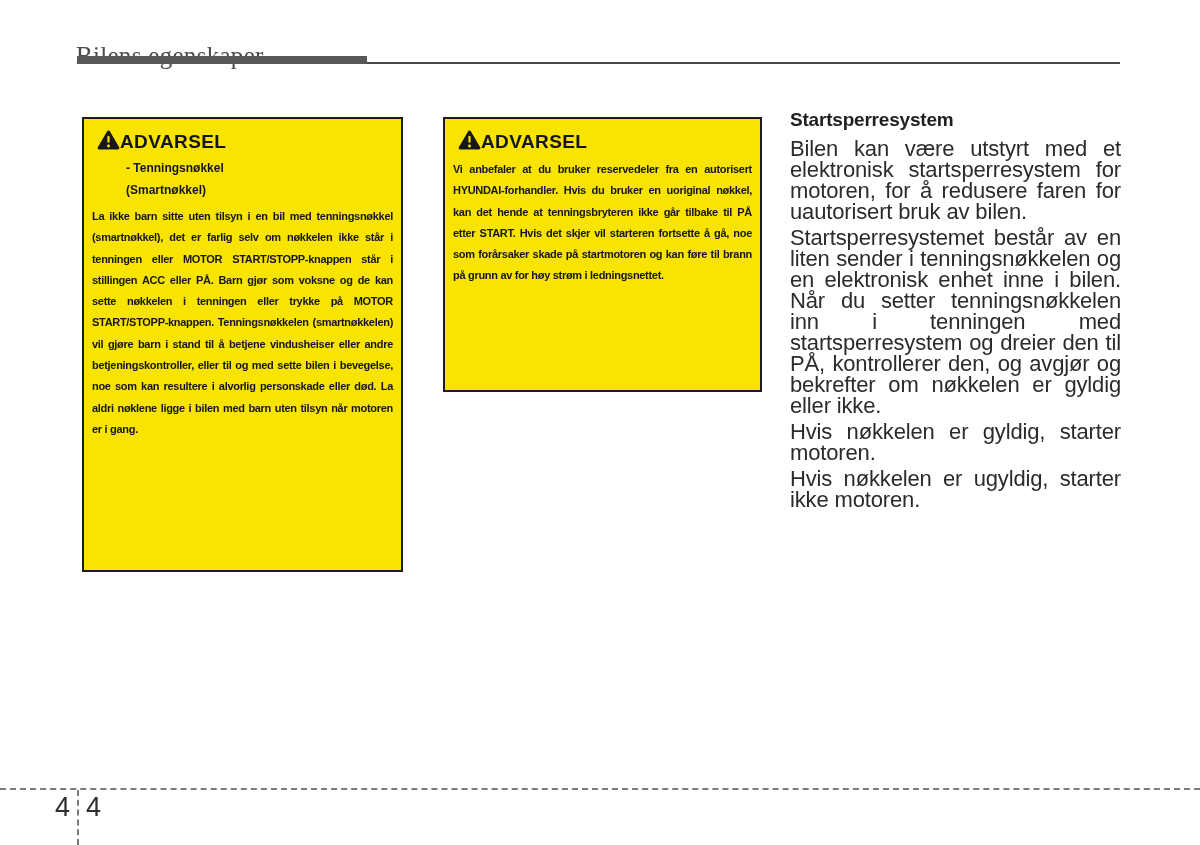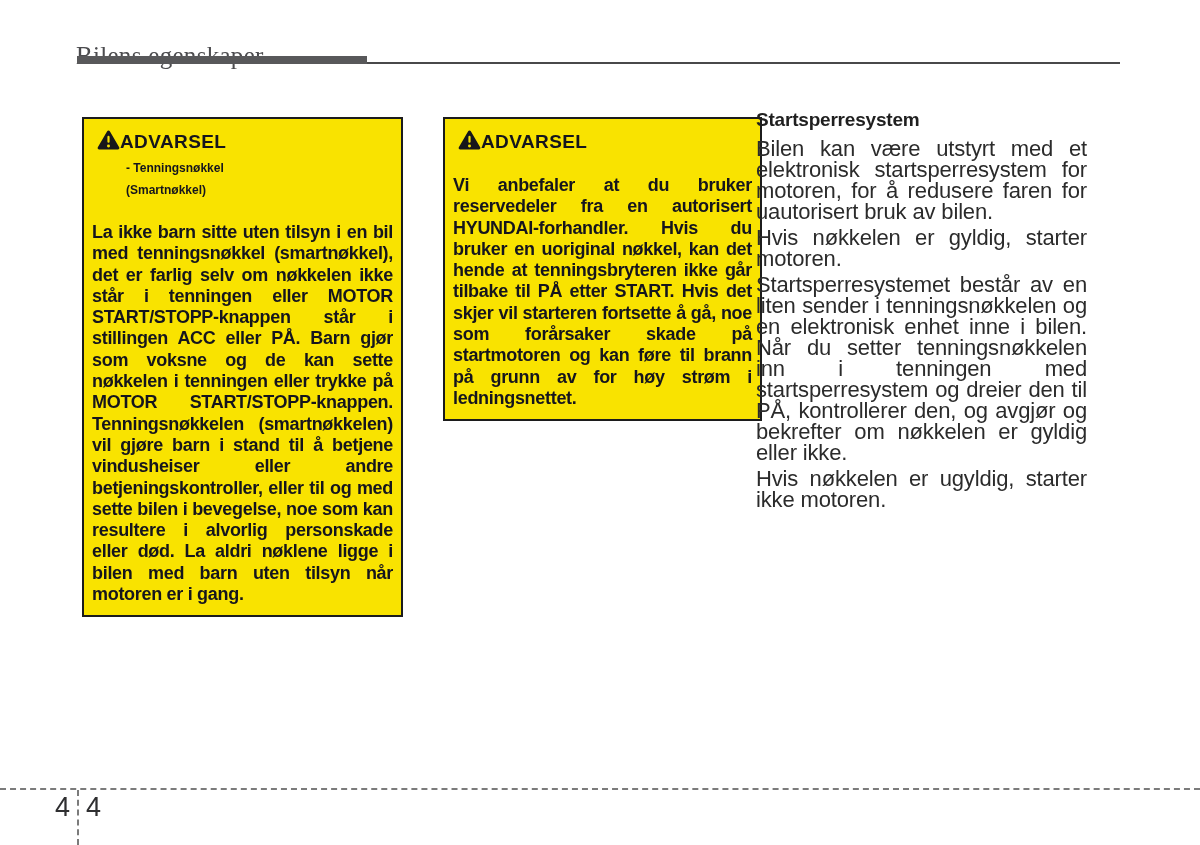--- a/index.html
+++ b/index.html
@@ -59,30 +59,30 @@
     letter-spacing:0.4px;
     color:var(--warning_text);
   }
   .warn-subtitle{
     margin-left:34px;
     font-size:12px;font-weight:700;
     line-height:22px;
     color:var(--warning_text);
   }
   .warn-body{
-    margin-top:21px;
-    font-size:18px;font-weight:700;
+    margin-top:5px;
+    font-size:11px;font-weight:700;
     line-height:21.3px;
     letter-spacing:-0.3px;
     text-align:justify;
     color:var(--warning_text);
   }
   
   .section{
-    position:absolute;left:756px;top:109px;width:331px;
+    position:absolute;left:790px;top:109px;width:331px;
   }
   .section-title{
     font-size:19px;font-weight:700;
     color:#1f1f1f;
     margin-bottom:7px;
     letter-spacing:-0.2px;
   }
   .section p{
     font-size:22px;font-weight:400;
     line-height:21px;
@@ -143,22 +143,22 @@
         </svg>
       </span>
       <span class="warn-title">ADVARSEL</span>
     </div>
     <div class="warn-body">Vi anbefaler at du bruker reservedeler fra en autorisert HYUNDAI-forhandler. Hvis du bruker en uoriginal nøkkel, kan det hende at tenningsbryteren ikke går tilbake til PÅ etter START. Hvis det skjer vil starteren fortsette å gå, noe som forårsaker skade på startmotoren og kan føre til brann på grunn av for høy strøm i ledningsnettet.</div>
   </div>
 
   <div class="section">
     <h2 class="section-title">Startsperresystem</h2>
     <p>Bilen kan være utstyrt med et elektronisk startsperresystem for motoren, for å redusere faren for uautorisert bruk av bilen.</p>
+    <p>Startsperresystemet består av en liten sender i tenningsnøkkelen og en elektronisk enhet inne i bilen. Når du setter tenningsnøkkelen inn i tenningen med startsperresystem og dreier den til PÅ, kontrollerer den, og avgjør og bekrefter om nøkkelen er gyldig eller ikke.</p>
     <p>Hvis nøkkelen er gyldig, starter motoren.</p>
-    <p>Startsperresystemet består av en liten sender i tenningsnøkkelen og en elektronisk enhet inne i bilen. Når du setter tenningsnøkkelen inn i tenningen med startsperresystem og dreier den til PÅ, kontrollerer den, og avgjør og bekrefter om nøkkelen er gyldig eller ikke.</p>
     <p>Hvis nøkkelen er ugyldig, starter ikke motoren.</p>
   </div>
 
   <div class="crop-line-horizontal"></div>
   <div class="crop-line-vertical"></div>
   <div class="page-number page-number-left">4</div>
   <div class="page-number page-number-right">4</div>
 
 </div>
 

